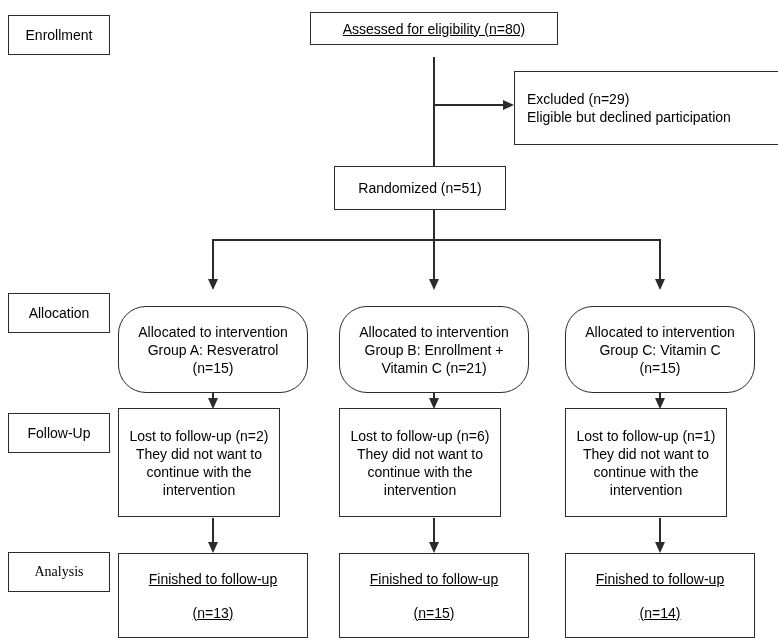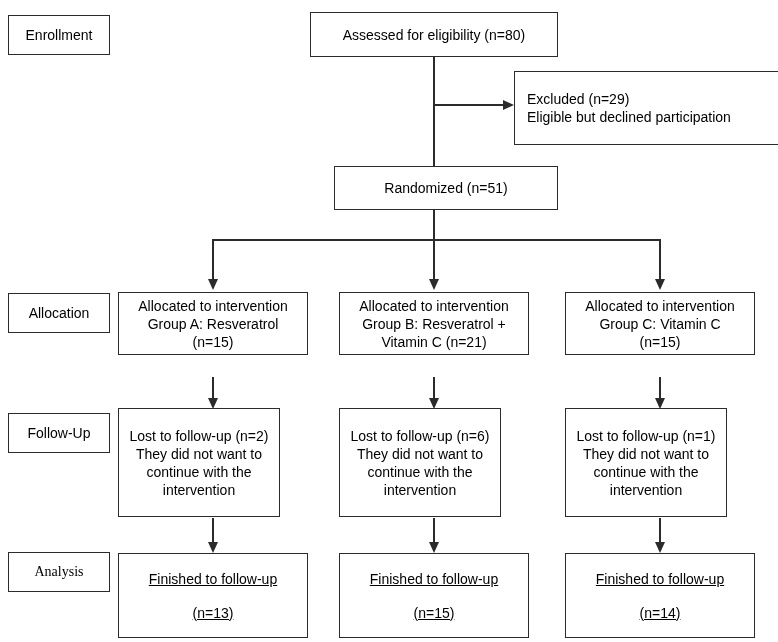--- a/index.html
+++ b/index.html
@@ -39,35 +39,35 @@
   .stage-label {
     left: 8px;
     width: 102px;
     height: 40px;
   }
   .stage-enrollment { top: 15px; }
   .stage-allocation { top: 293px; }
   .stage-followup  { top: 413px; text-align: right; }
   .stage-analysis  { top: 552px; font-family: Liberation Serif, serif; }
 
-  .assessed-box   { left: 310px; top: 12px;  width: 248px; height: 45px; }
+  .assessed-box   { left: 310px; top: 12px;  width: 248px; height: 33px; text-decoration: underline; }
   .excluded-box   {
     left: 514px; top: 71px; width: 275px; height: 74px;
     align-items: flex-start;
     text-align: left;
     padding-left: 12px;
     padding-right: 22px;
   }
-  .randomized-box { left: 334px; top: 166px; width: 224px; height: 44px; }
+  .randomized-box { left: 334px; top: 166px; width: 172px; height: 44px; }
 
   .col-a { left: 118px; }
   .col-b { left: 339px; }
   .col-c { left: 565px; }
 
-  .alloc-box    { top: 292px; width: 190px; height: 63px; }
+  .alloc-box    { top: 306px; width: 190px; height: 87px; border-radius: 28px; }
   .followup-box { top: 408px; width: 162px; height: 109px; }
   .analysis-box { top: 553px; width: 190px; height: 85px; text-decoration: underline; }
   .analysis-box .gap { height: 16px; }
 </style>
 </head>
 <body>
 
 <div class="canvas">
 
   <svg class="connectors" viewBox="0 0 778 642" xmlns="http://www.w3.org/2000/svg">
@@ -140,21 +140,21 @@
     <span>intervention</span>
   </div>
   <div class="box analysis-box col-a">
     <span>Finished to follow-up</span>
     <span class="gap"></span>
     <span>(n=13)</span>
   </div>
 
   <div class="box alloc-box col-b">
     <span>Allocated to intervention</span>
-    <span>Group B: Resveratrol +</span>
+    <span>Group B: Enrollment +</span>
     <span>Vitamin C (n=21)</span>
   </div>
   <div class="box followup-box col-b">
     <span>Lost to follow-up (n=6)</span>
     <span>They did not want to</span>
     <span>continue with the</span>
     <span>intervention</span>
   </div>
   <div class="box analysis-box col-b">
     <span>Finished to follow-up</span>

